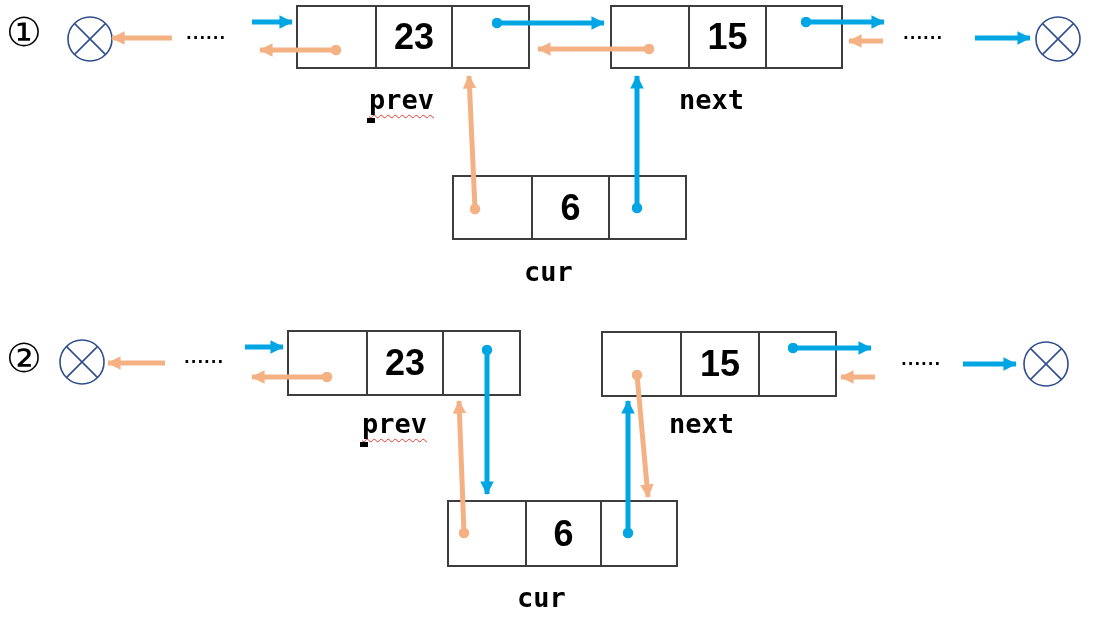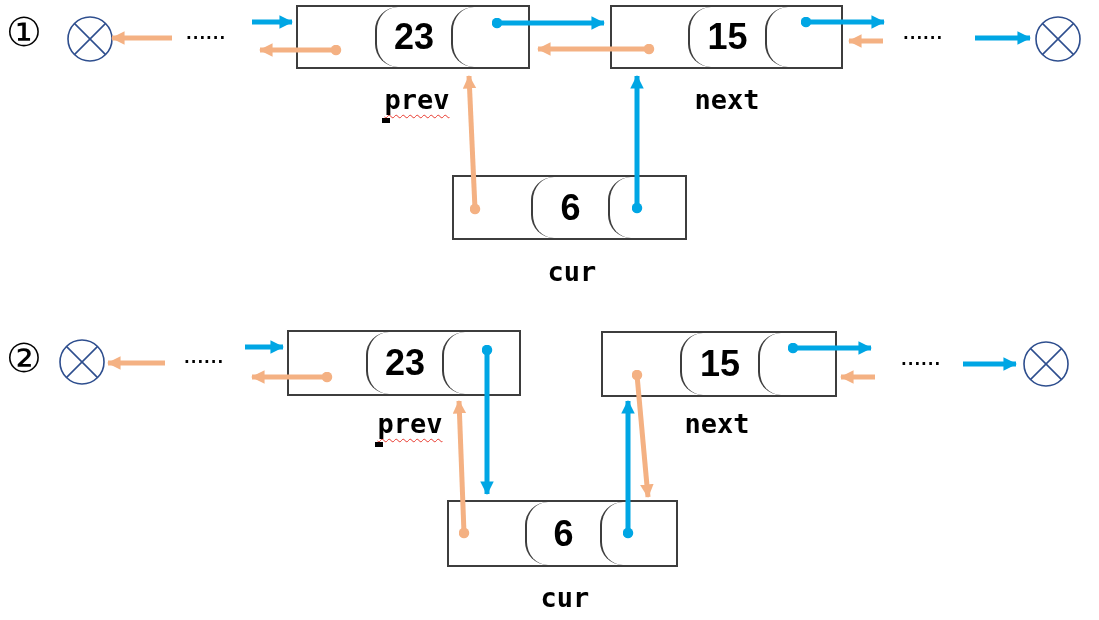--- a/index.html
+++ b/index.html
@@ -14,24 +14,24 @@
     --c-text:#000000;
   }
   .stage-marker{
     position:absolute;font:normal 40px "DejaVu Sans",sans-serif;color:var(--c-text);line-height:1;
   }
   .node{
     position:absolute;display:grid;grid-template-columns:1fr 1fr 1fr;
     border:2px solid var(--c-border);box-sizing:border-box;background:#fff;
   }
   .cell{box-sizing:border-box;display:flex;align-items:center;justify-content:center;}
-  .cell + .cell{border-left:2px solid var(--c-border);border-radius:23px;}
+  .cell + .cell{border-left:2px solid var(--c-border);}
   .cell.value{font:bold 36px "Liberation Sans",sans-serif;color:var(--c-text);}
   .ptr-label{
-    position:absolute;width:96px;text-align:center;
+    position:absolute;width:96px;text-align:left;
     font:bold 27px "DejaVu Sans Mono",monospace;color:var(--c-text);line-height:1.1;
   }
   .ptr-label .squiggle{
     position:relative;
     text-decoration:underline wavy var(--c-squiggle);
     text-decoration-thickness:1px;
     text-underline-offset:5px;
     text-decoration-skip-ink:none;
   }
   .ptr-label .squiggle::after{

